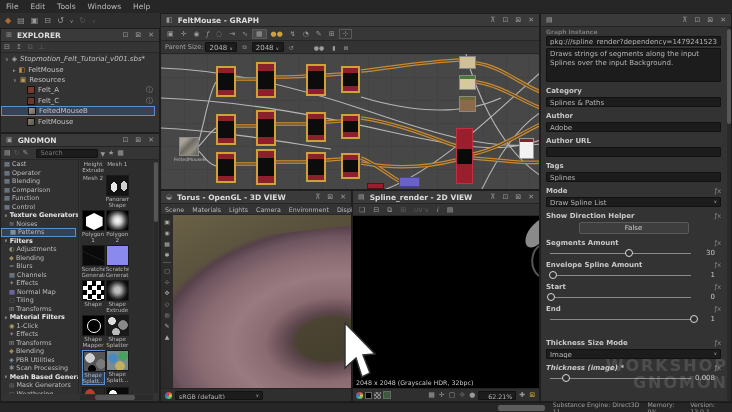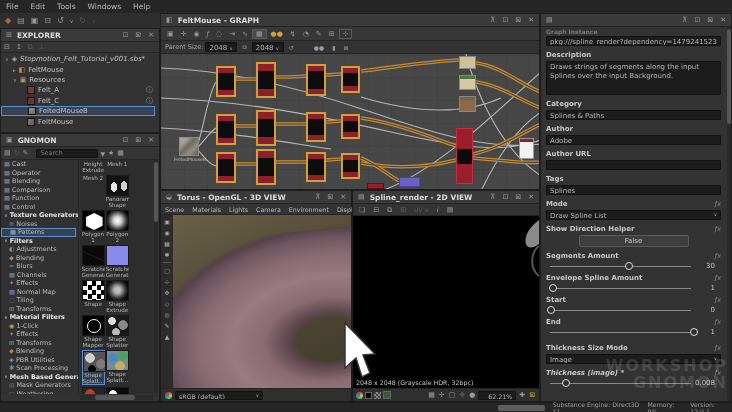--- a/index.html
+++ b/index.html
@@ -26,21 +26,21 @@
   .gnode { position:absolute; border:2px solid #d0a039; background:#0c0c0c; }
   .gnode .nh { height:5px; background:#8e1f2c; }
   .gnode .nf { position:absolute; left:0; right:0; bottom:0; height:5px; background:#8e1f2c; }
   .slider { position:relative; height:12px; }
   .slider .track { position:absolute; left:4px; right:30px; top:6px; height:1px; background:#8a8a8a; }
   .slider .knob { position:absolute; top:2px; width:8px; height:8px; border-radius:50%; background:#2f2f2f; border:1.5px solid #dcdcdc; }
   .slider .val { position:absolute; right:6px; top:2px; font-size:7px; color:#c5c5c5; }
   .pbtn { display:block; margin:2px auto 0 auto; width:110px; height:12px; background:#3e3e3e; border:1px solid #5a5a5a;
           border-radius:2px; color:#ccc; font-size:7px; text-align:center; line-height:11px; }
   .prow-lbl { display:flex; align-items:center; margin-top:5px; }
-  .fx { margin-left:auto; font-size:6.5px; color:#8a8a8a; font-style:italic; }
+  .fx { margin-left:auto; font-size:6.5px; color:#8a8a8a; }
   .scroll-v { position:absolute; width:4px; background:#2a2a2a; }
   .scroll-v .th { position:absolute; left:0; right:0; background:#565656; border-radius:2px; }
 </style>
 </head>
 <body>
 
 <div class="abs" style="left:0;top:0;width:732px;height:13px;background:#262626;display:flex;align-items:center;">
   <span class="menu-item">File</span>
   <span class="menu-item">Edit</span>
   <span class="menu-item">Tools</span>
@@ -593,21 +593,20 @@
     <span class="sp"></span>
     <span class="wicon">⊼</span>
     <span class="wicon">⊡</span>
     <span class="wicon">⊠</span>
     <span class="wicon">✕</span>
   </div>
   <div class="abs" style="left:0;top:13px;right:5px;bottom:0;overflow:hidden;padding:1px 5px 0 5px;">
     <div style="font-size:6px;color:#7a7a7a;font-weight:bold;">Graph Instance</div>
     <div class="field" style="height:10px;margin-top:1px;">pkg:///spline_render?dependency=1479241523</div>
 
-    <div class="lbl" style="margin-top:5px;">Description</div>
     <div class="field" style="height:34px;margin-top:2px;white-space:normal;line-height:1.35;">Draws strings of segments along the input Splines over the input Background.</div>
 
     <div class="lbl" style="margin-top:5px;">Category</div>
     <div class="field" style="height:10px;margin-top:2px;">Splines &amp; Paths</div>
 
     <div class="lbl" style="margin-top:5px;">Author</div>
     <div class="field" style="height:10px;margin-top:2px;">Adobe</div>
 
     <div class="lbl" style="margin-top:5px;">Author URL</div>
     <div class="field" style="height:10px;margin-top:2px;"></div>
@@ -664,21 +663,21 @@
     <div class="prow-lbl" style="margin-top:2px;">
         <span class="lbl">End</span>
         <span class="fx">ƒx</span>
       </div>
     <div class="slider">
       <div class="track"></div>
         <div class="knob" style="left:82%;"></div>
       <span class="val">1</span>
     </div>
 
-    <div class="prow-lbl" style="margin-top:6px;">
+    <div class="prow-lbl" style="margin-top:14px;">
         <span class="lbl">Thickness Size Mode</span>
         <span class="fx">ƒx</span>
       </div>
     <div class="field" style="height:10px;margin-top:2px;display:flex;justify-content:space-between;">
         <span>Image</span>
         <span style="font-size:4.5px;">∨</span>
       </div>
 
     <div class="prow-lbl">
         <span class="lbl" style="font-style:italic;">Thickness (image) *</span>

